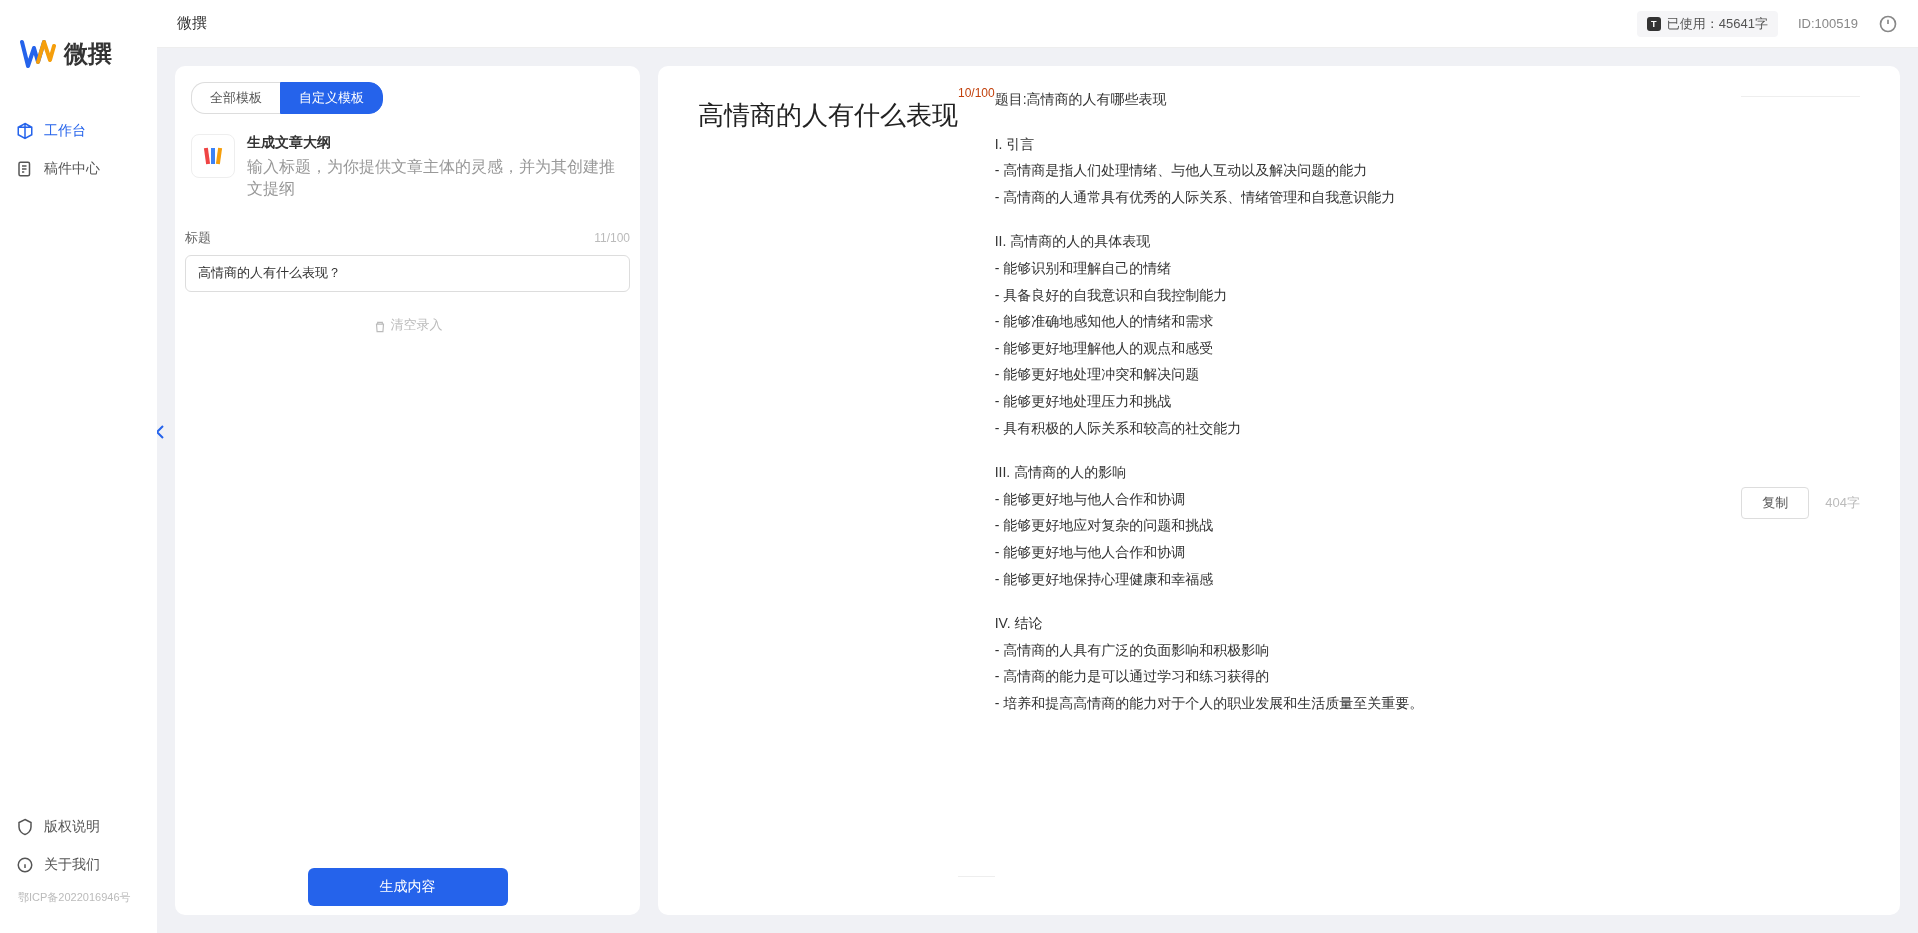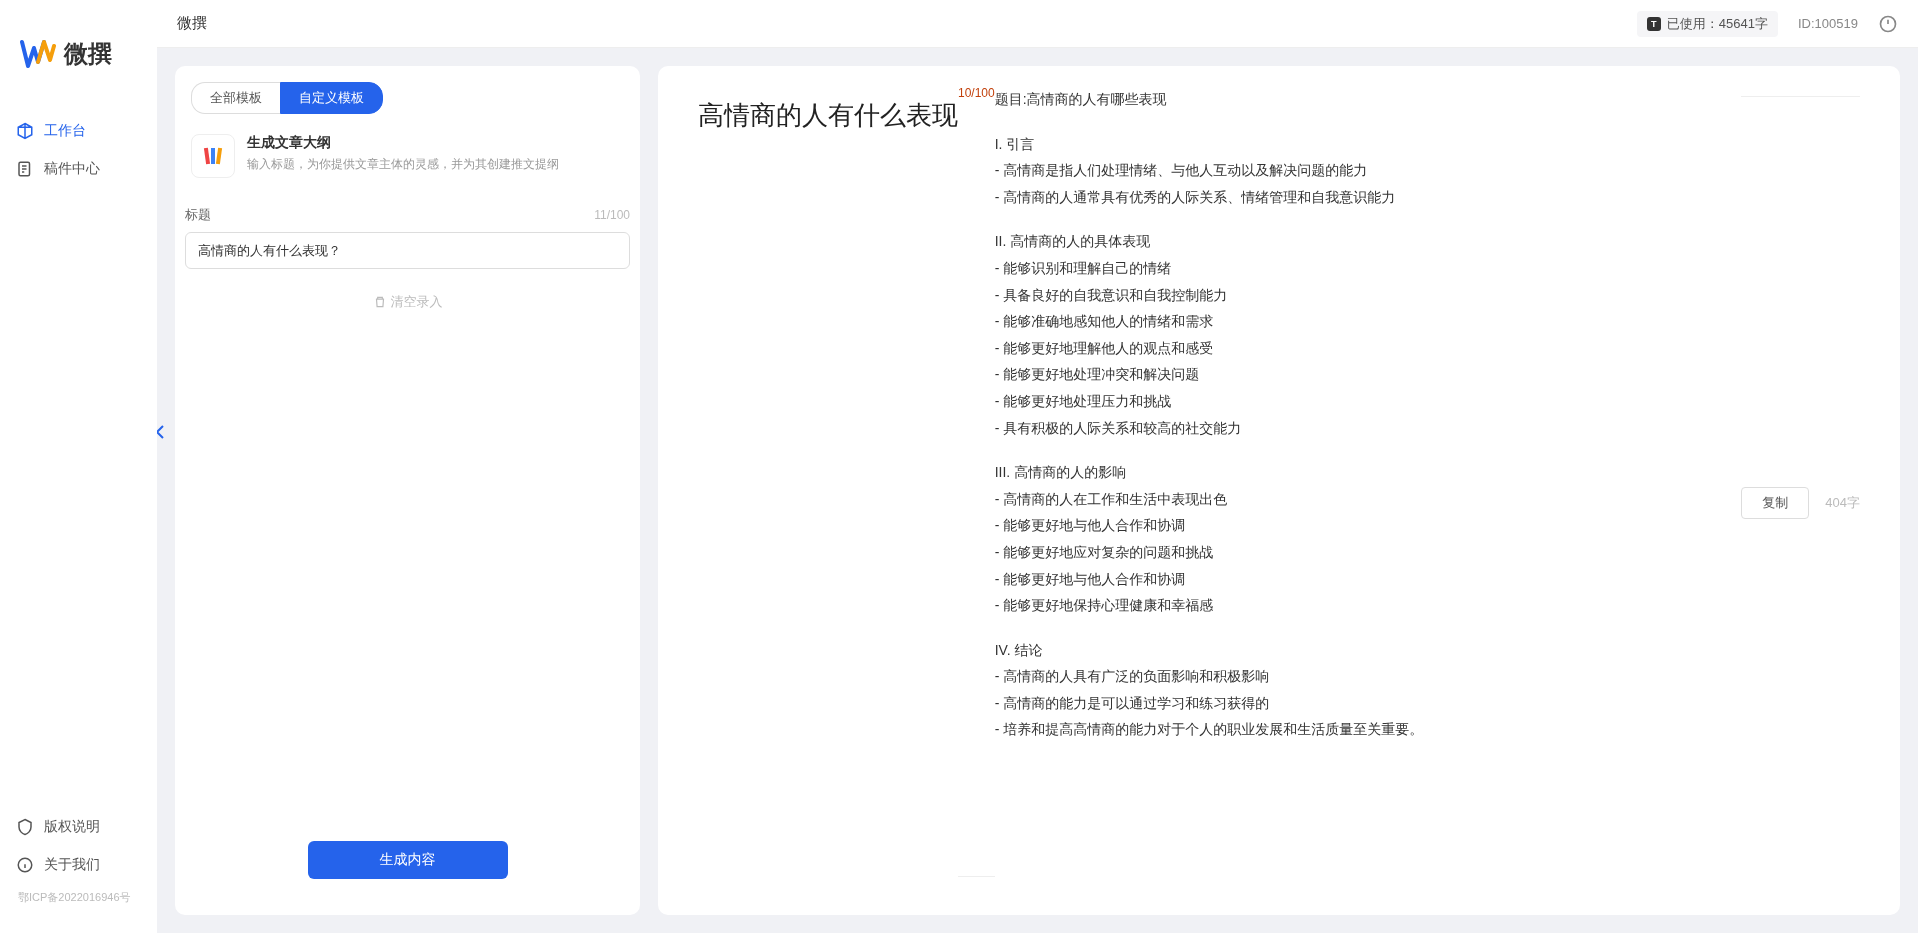--- a/index.html
+++ b/index.html
@@ -38,30 +38,30 @@
     .tabs { display: flex; gap: 0; padding: 16px 16px 0; text-align: center; }
     .tab { padding: 6px 18px; font-size: 13px; border-radius: 14px; cursor: pointer; color: #555; border: 1px solid #ddd; }
     .tab.active { background: #2563eb; color: #fff; border-color: #2563eb; }
     .tab:first-child { border-top-right-radius: 0; border-bottom-right-radius: 0; border-right: none; }
     .tab:last-child { border-top-left-radius: 0; border-bottom-left-radius: 0; }
     
     .template-info { display: flex; gap: 12px; padding: 20px 16px; align-items: flex-start; }
     .template-icon { width: 44px; height: 44px; border-radius: 8px; background: #fff; border: 1px solid #eee; display: flex; align-items: center; justify-content: center; flex-shrink: 0; }
     .template-icon-inner { width: 24px; height: 24px; }
     .template-text h3 { font-size: 14px; font-weight: 600; color: #333; margin-bottom: 4px; }
-    .template-text p { font-size: 12px; color: #999; line-height: 1.4; }
+    .template-text p { font-size: 16px; color: #999; line-height: 1.4; }
     
     .form-section { padding: 8px 10px; flex: 1; }
     .form-label-row { display: flex; justify-content: space-between; align-items: center; margin-bottom: 8px; }
     .form-label { font-size: 13px; color: #666; }
     .char-count { font-size: 12px; color: #bbb; }
     .form-input { width: 100%; padding: 10px 12px; border: 1px solid #ddd; border-radius: 6px; font-size: 13px; color: #333; outline: none; }
-    .clear-btn { text-align: center; margin-top: 24px; color: #bbb; font-size: 13px; cursor: pointer; display: flex; align-items: center; justify-content: center; gap: 4px; }
-    
-    .generate-btn { margin: 16px auto 36px; width: 200px; padding: 10px; background: #2563eb; color: #fff; border: none; border-radius: 6px; font-size: 14px; cursor: pointer; display: block; }
+    .clear-btn { text-align: center; margin-top: 24px; color: #bbb; font-size: 13px; cursor: pointer; display: flex; align-items: flex-end; justify-content: center; gap: 4px; }
+    
+    .generate-btn { margin: 16px auto 9px; width: 200px; padding: 10px; background: #2563eb; color: #fff; border: none; border-radius: 6px; font-size: 14px; cursor: pointer; display: block; }
     
     .output-title { text-align: center; font-size: 26px; font-weight: 400; color: #222; padding: 12px 0 8px; font-family: "SimSun", serif; }
     .output-header { display: flex; justify-content: flex-end; border-bottom: 1px solid #eee; padding-bottom: 6px; margin-bottom: 18px; }
     .output-count { font-size: 12px; color: #c2410c; }
     
     .output-body { flex: 1; overflow-y: auto; font-size: 14px; line-height: 1.9; color: #333; }
     .output-body p { margin: 0; }
     .output-body .section-gap { height: 18px; }
     
     .output-footer { border-top: 1px solid #eee; padding-top: 14px; display: flex; align-items: center; gap: 16px; margin-top: 10px; }
@@ -190,21 +190,20 @@
           <p>II. 高情商的人的具体表现</p>
           <p>- 能够识别和理解自己的情绪</p>
           <p>- 具备良好的自我意识和自我控制能力</p>
           <p>- 能够准确地感知他人的情绪和需求</p>
           <p>- 能够更好地理解他人的观点和感受</p>
           <p>- 能够更好地处理冲突和解决问题</p>
           <p>- 能够更好地处理压力和挑战</p>
           <p>- 具有积极的人际关系和较高的社交能力</p>
           <div class="section-gap"></div>
           <p>III. 高情商的人的影响</p>
-          <p>- 高情商的人在工作和生活中表现出色</p>
           <p>- 能够更好地与他人合作和协调</p>
           <p>- 能够更好地应对复杂的问题和挑战</p>
           <p>- 能够更好地与他人合作和协调</p>
           <p>- 能够更好地保持心理健康和幸福感</p>
           <div class="section-gap"></div>
           <p>IV. 结论</p>
           <p>- 高情商的人具有广泛的负面影响和积极影响</p>
           <p>- 高情商的能力是可以通过学习和练习获得的</p>
           <p>- 培养和提高高情商的能力对于个人的职业发展和生活质量至关重要。</p>
         </div>

